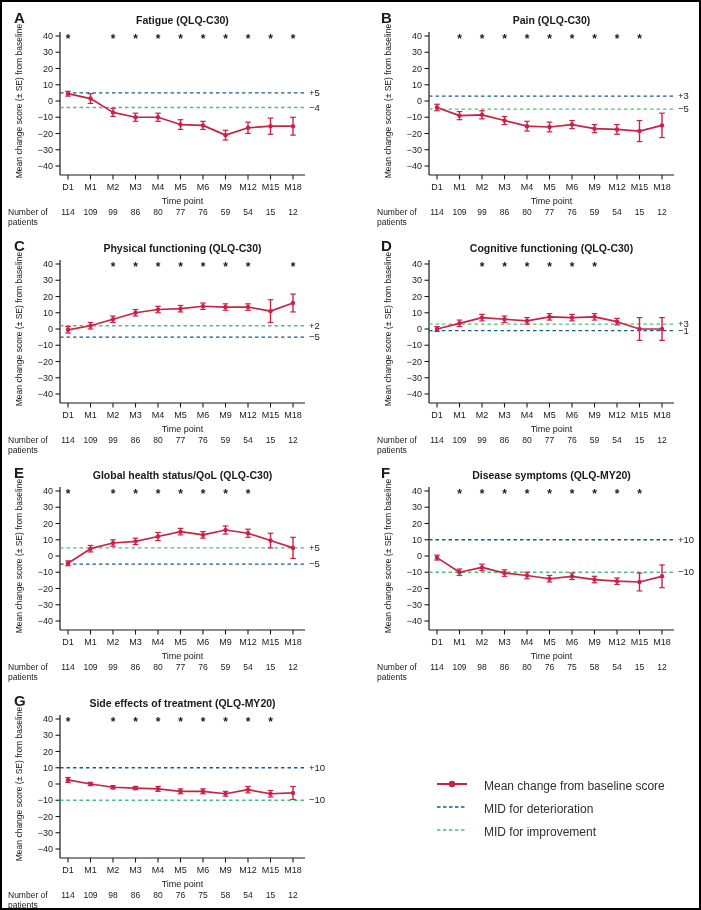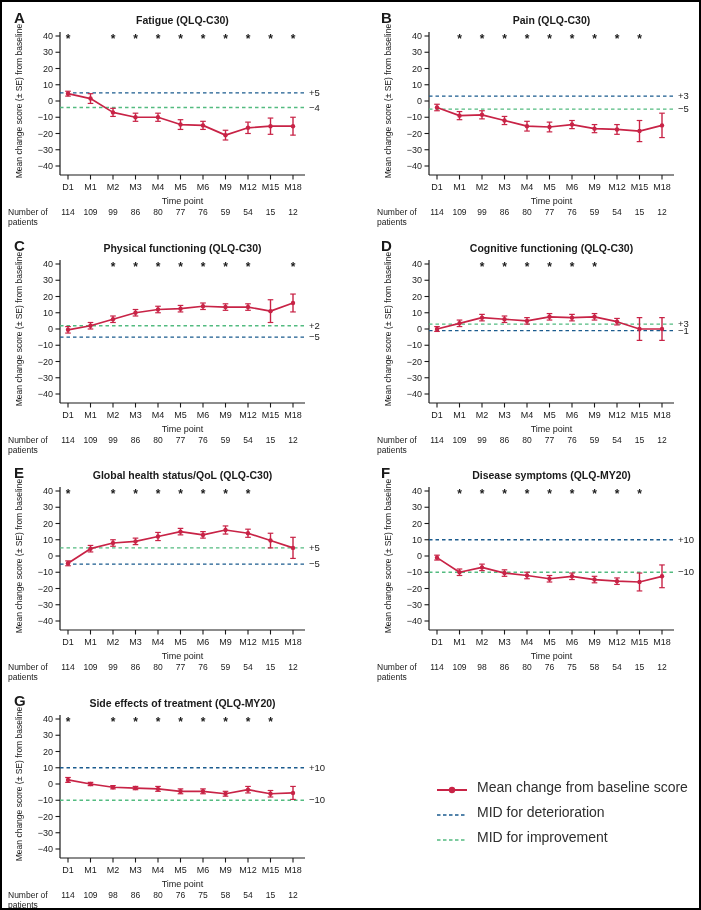--- a/index.html
+++ b/index.html
@@ -1,21 +1,21 @@
 <!DOCTYPE html>
 <html style="--series: #C82346; --deterioration: #1A5B8E; --improvement: #53BB80; --axis: #1a1a1a; --text: #1a1a1a;"><head>
 <meta charset="utf-8">
 <style>
   html,body{margin:0;padding:0;background:#fff;}
   body{width:701px;height:910px;font-family:"Liberation Sans",sans-serif;}
   .figure{position:relative;width:701px;height:910px;background:#fff;border:2px solid #000;box-sizing:border-box;overflow:hidden;}
   .panel{position:absolute;width:350px;height:227px;}
   .legend-cell{position:absolute;}
   .legend-inner{position:absolute;left:84px;top:94px;display:flex;flex-direction:column;gap:9px;}
-  .legend-row{display:flex;align-items:flex-end;gap:8px;font-size:14px;color:#2f2f2f;white-space:nowrap;}
+  .legend-row{display:flex;align-items:flex-start;gap:15px;font-size:12px;color:#2f2f2f;white-space:nowrap;}
   .legend-row svg{flex:0 0 auto;display:block;}
   .sw-series{stroke:var(--series);stroke-width:2;}
   .sw-series-dot{fill:var(--series);}
   .sw-det{stroke:var(--deterioration);stroke-width:1.6;stroke-dasharray:3.5 2.5;}
   .sw-imp{stroke:var(--improvement);stroke-width:1.6;stroke-dasharray:3.5 2.5;}
   svg text{fill:#1a1a1a;}
   .letter{font-size:15px;font-weight:bold;}
   .title{font-size:10.5px;font-weight:bold;}
   .ylab{font-size:8.5px;}
   .tick{font-size:9px;}

